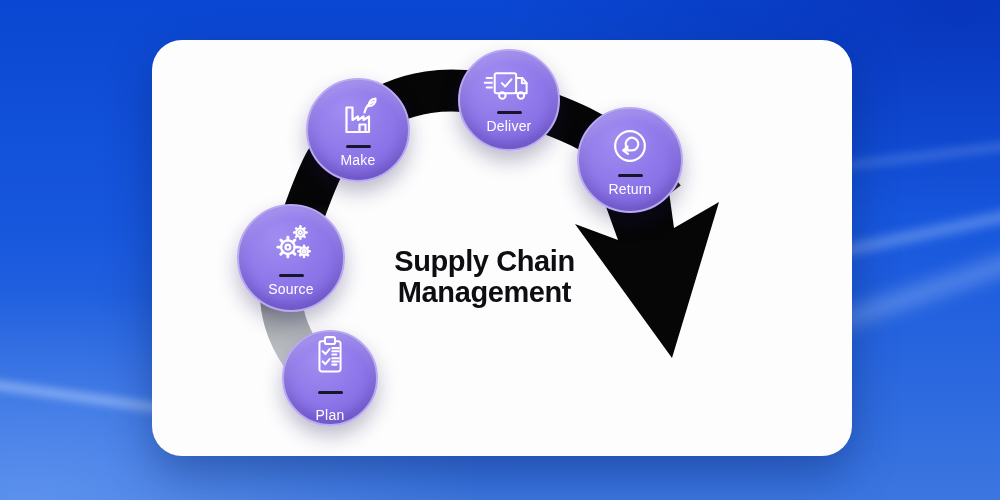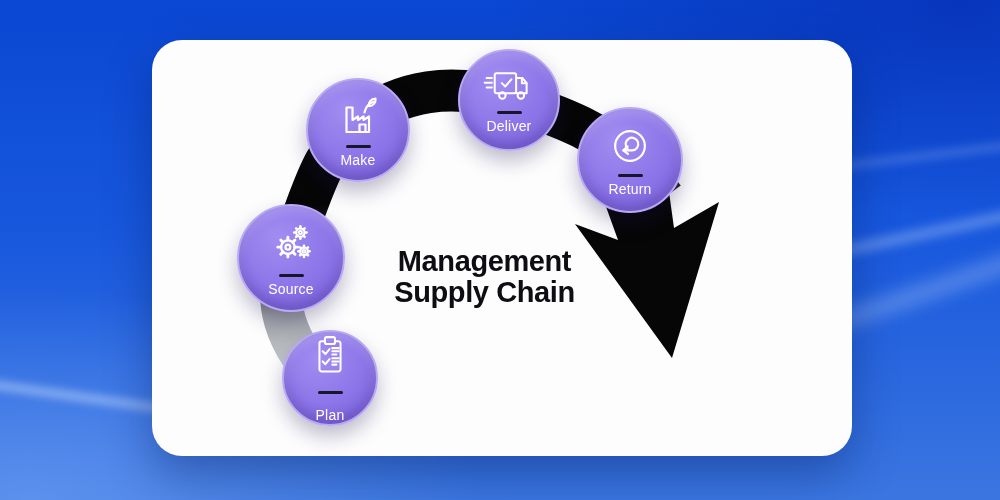--- a/index.html
+++ b/index.html
@@ -67,22 +67,22 @@
           <stop offset="0.38" stop-color="#9ea2a6"></stop>
           <stop offset="0.72" stop-color="#3a3a3c"></stop>
           <stop offset="1" style="stop-color:var(--arc-black)"></stop>
         </linearGradient>
       </defs>
       <path d="M 180 350 C 132 306, 116 258, 140 205 C 162 150, 168 112, 208 82 C 248 50, 300 42, 358 60 C 412 77, 452 94, 480 122 C 494 136, 503 146, 512 158" stroke="url(#arcGrad)" stroke-width="42" fill="none"></path>
       <path d="M520 318 L423 184 L466 200 L448 150 L514 130 L522 188 L567 162 Z" style="fill:var(--arc-black)"></path>
     </svg>
 
     <div class="title">
+      <div>Supply Chain</div>
       <div>Management</div>
-      <div>Supply Chain</div>
     </div>
 
     <div class="stage" id="stage-plan">
       <span class="icon">
         <svg width="44" height="44" viewBox="0 0 48 48">
           <path d="M18.5 9 H15 a2.5 2.5 0 0 0 -2.5 2.5 V39.5 a2.5 2.5 0 0 0 2.5 2.5 H33 a2.5 2.5 0 0 0 2.5 -2.5 V11.5 a2.5 2.5 0 0 0 -2.5 -2.5 H29.5"></path>
           <rect x="18.5" y="4.5" width="11" height="7.5" rx="2"></rect>
           <path d="M16 20 l3 3 l4.5 -5.5"></path>
           <path d="M26.5 16.5 h7"></path>
             <path d="M26.5 20 h7"></path>

